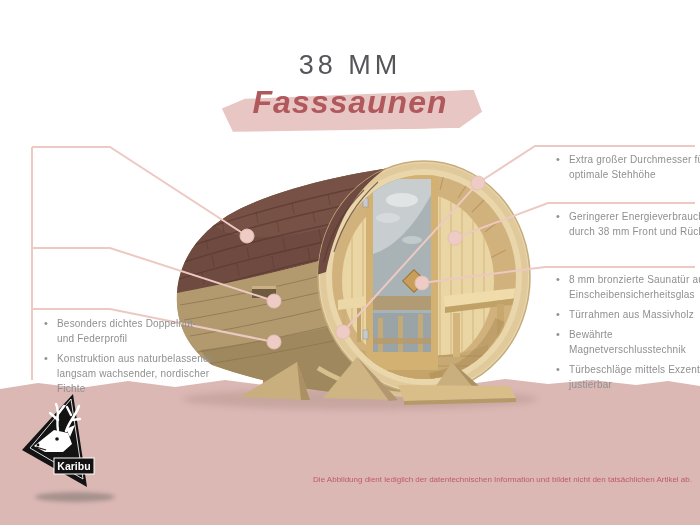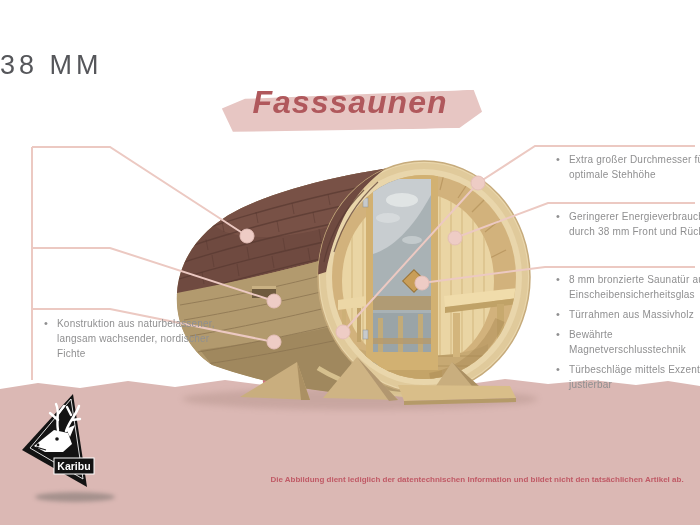--- a/index.html
+++ b/index.html
@@ -1,38 +1,38 @@
 <!DOCTYPE html>
 <html><head>
 <meta charset="utf-8">
 <style>
   html,body{margin:0;padding:0;background:#fff;}
   #stage{position:relative;width:700px;height:525px;overflow:hidden;background:#ffffff;
          font-family:"Liberation Sans",sans-serif;}
   #artwork{position:absolute;left:0;top:0;width:700px;height:525px;}
-  .hdr-size{position:absolute;left:0;right:0;top:50px;
+  .hdr-size{position:absolute;left:0;right:0;top:50px;text-align:center;
             font-size:27px;letter-spacing:4px;color:#55565a;font-weight:400;}
   .brush{position:absolute;left:222px;top:93px;width:260px;height:38px;background:#e7c6c3;
          transform:rotate(-1.5deg);
          clip-path:polygon(0% 32%,9% 8%,97% 0%,100% 58%,91% 100%,4% 94%);}
   .hdr-title{position:absolute;left:0;right:0;top:84px;text-align:center;
              font-family:Liberation Sans, sans-serif;font-style:italic;font-weight:bold;
              font-size:32px;color:#b0585c;letter-spacing:1px;}
   .callout{position:absolute;font-size:10px;line-height:1.5;color:#8f8f90;letter-spacing:.2px;}
   .callout ul{margin:0;padding:0;list-style:none;}
   .callout li{position:relative;padding-left:13px;margin-bottom:5px;white-space:pre-line;}
   .callout li::before{content:"•";position:absolute;left:0;top:-1px;font-size:11px;color:#8f8f90;}
   .co-l1{left:44px;top:151px;width:160px;}
   .co-l2{left:44px;top:256px;width:175px;}
   .co-l3{left:44px;top:316px;width:180px;}
   .co-r1{left:556px;top:152px;width:176px;}
   .co-r2{left:556px;top:209px;width:176px;}
   .co-r3{left:556px;top:272px;width:176px;}
-  .disclaimer{position:absolute;right:8px;top:475px;width:430px;text-align:center;
-              font-size:8px;font-weight:bold;color:#c05a66;white-space:nowrap;}
+  .disclaimer{position:absolute;right:8px;top:475px;width:430px;text-align:right;
+              font-size:8px;font-weight:normal;color:#c05a66;white-space:nowrap;}
 </style>
 </head>
 <body>
 
 <div id="stage">
 
   <svg id="artwork" viewBox="0 0 700 525">
     <defs>
       <clipPath id="bodyClip">
         <path d="M430,163 C360,170 282,187 236,211 C201,229 179,259 177,293 C175,323 188,349 212,365 C250,379 300,390 352,394 L430,394 Z"></path>
@@ -203,20 +203,22 @@
       <text x="74" y="470" text-anchor="middle" font-family="Liberation Sans, sans-serif" font-size="10.5" font-weight="bold" fill="#ffffff">Karibu</text>
     </g>
   </svg>
 
   <div class="hdr-size">38 MM</div>
   <div class="brush"></div>
   <div class="hdr-title">Fasssaunen</div>
 
   <div class="callout co-l3">
     <ul>
+      <li>Besonders dichtes Doppelnut-
+und Federprofil</li>
       <li>Konstruktion aus naturbelassener,
 langsam wachsender, nordischer
 Fichte</li>
     </ul>
   </div>
 
   <div class="callout co-r1">
     <ul>
       <li>Extra großer Durchmesser für eine
 optimale Stehhöhe</li>

